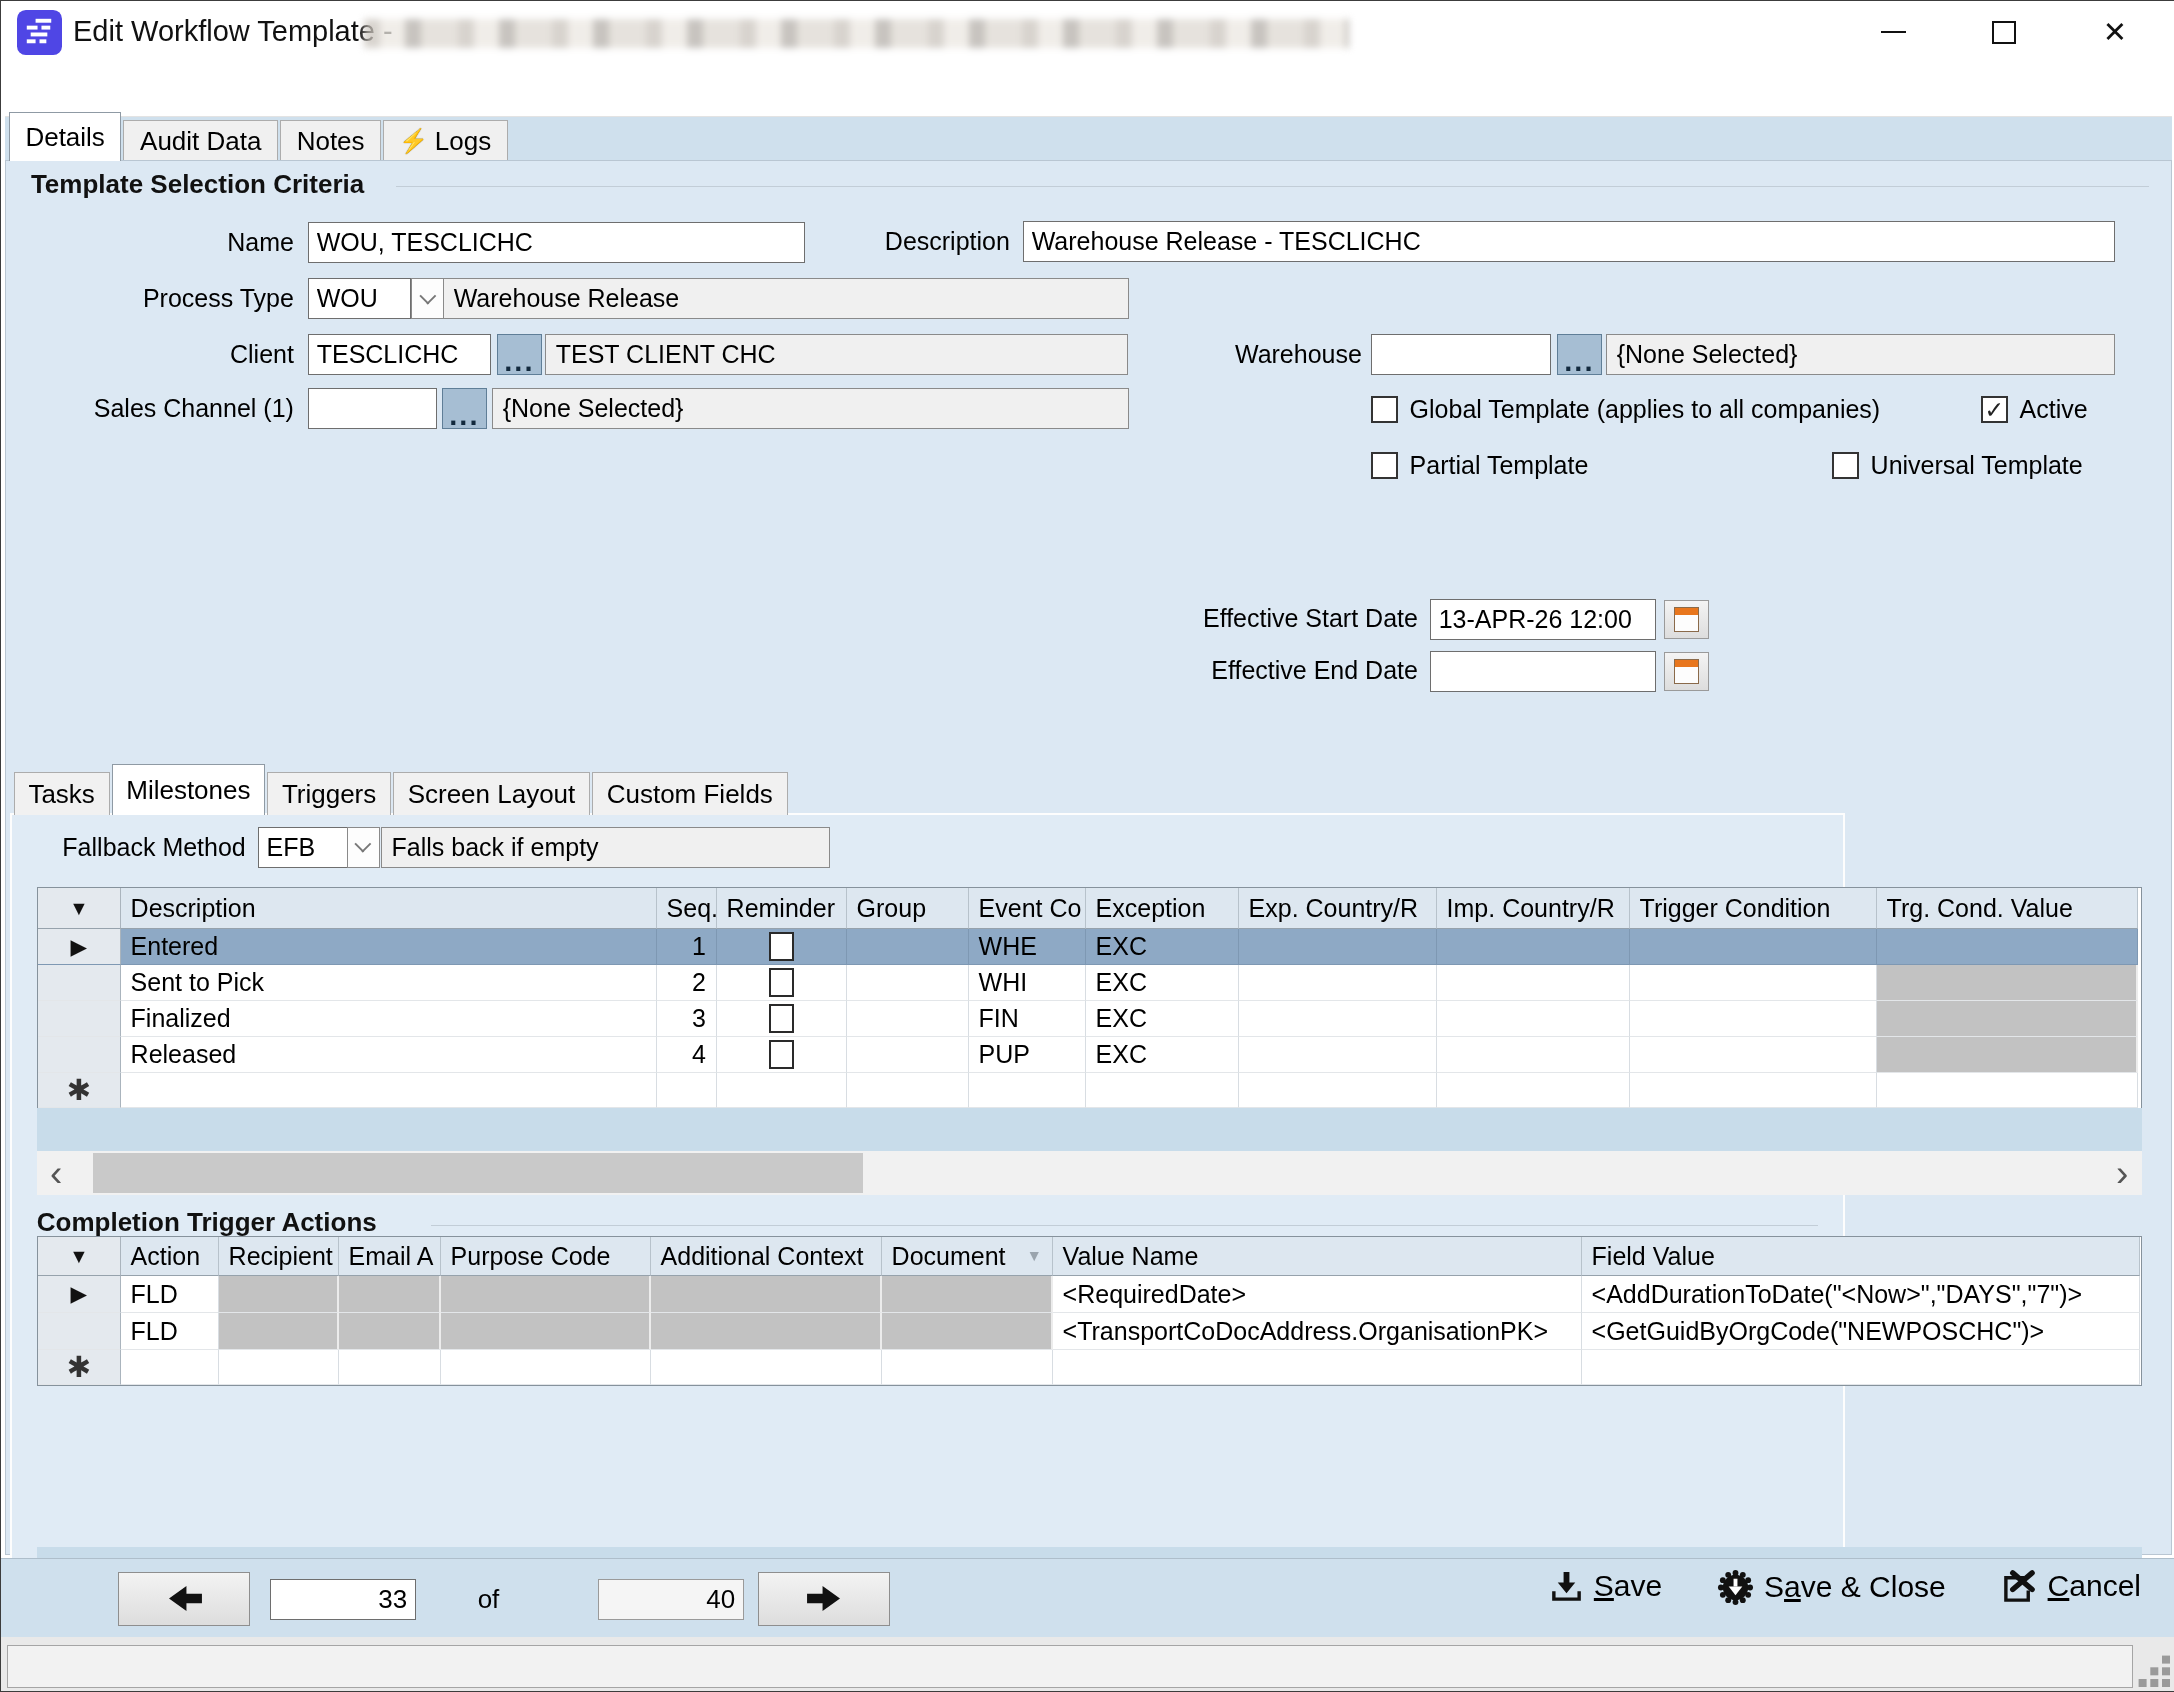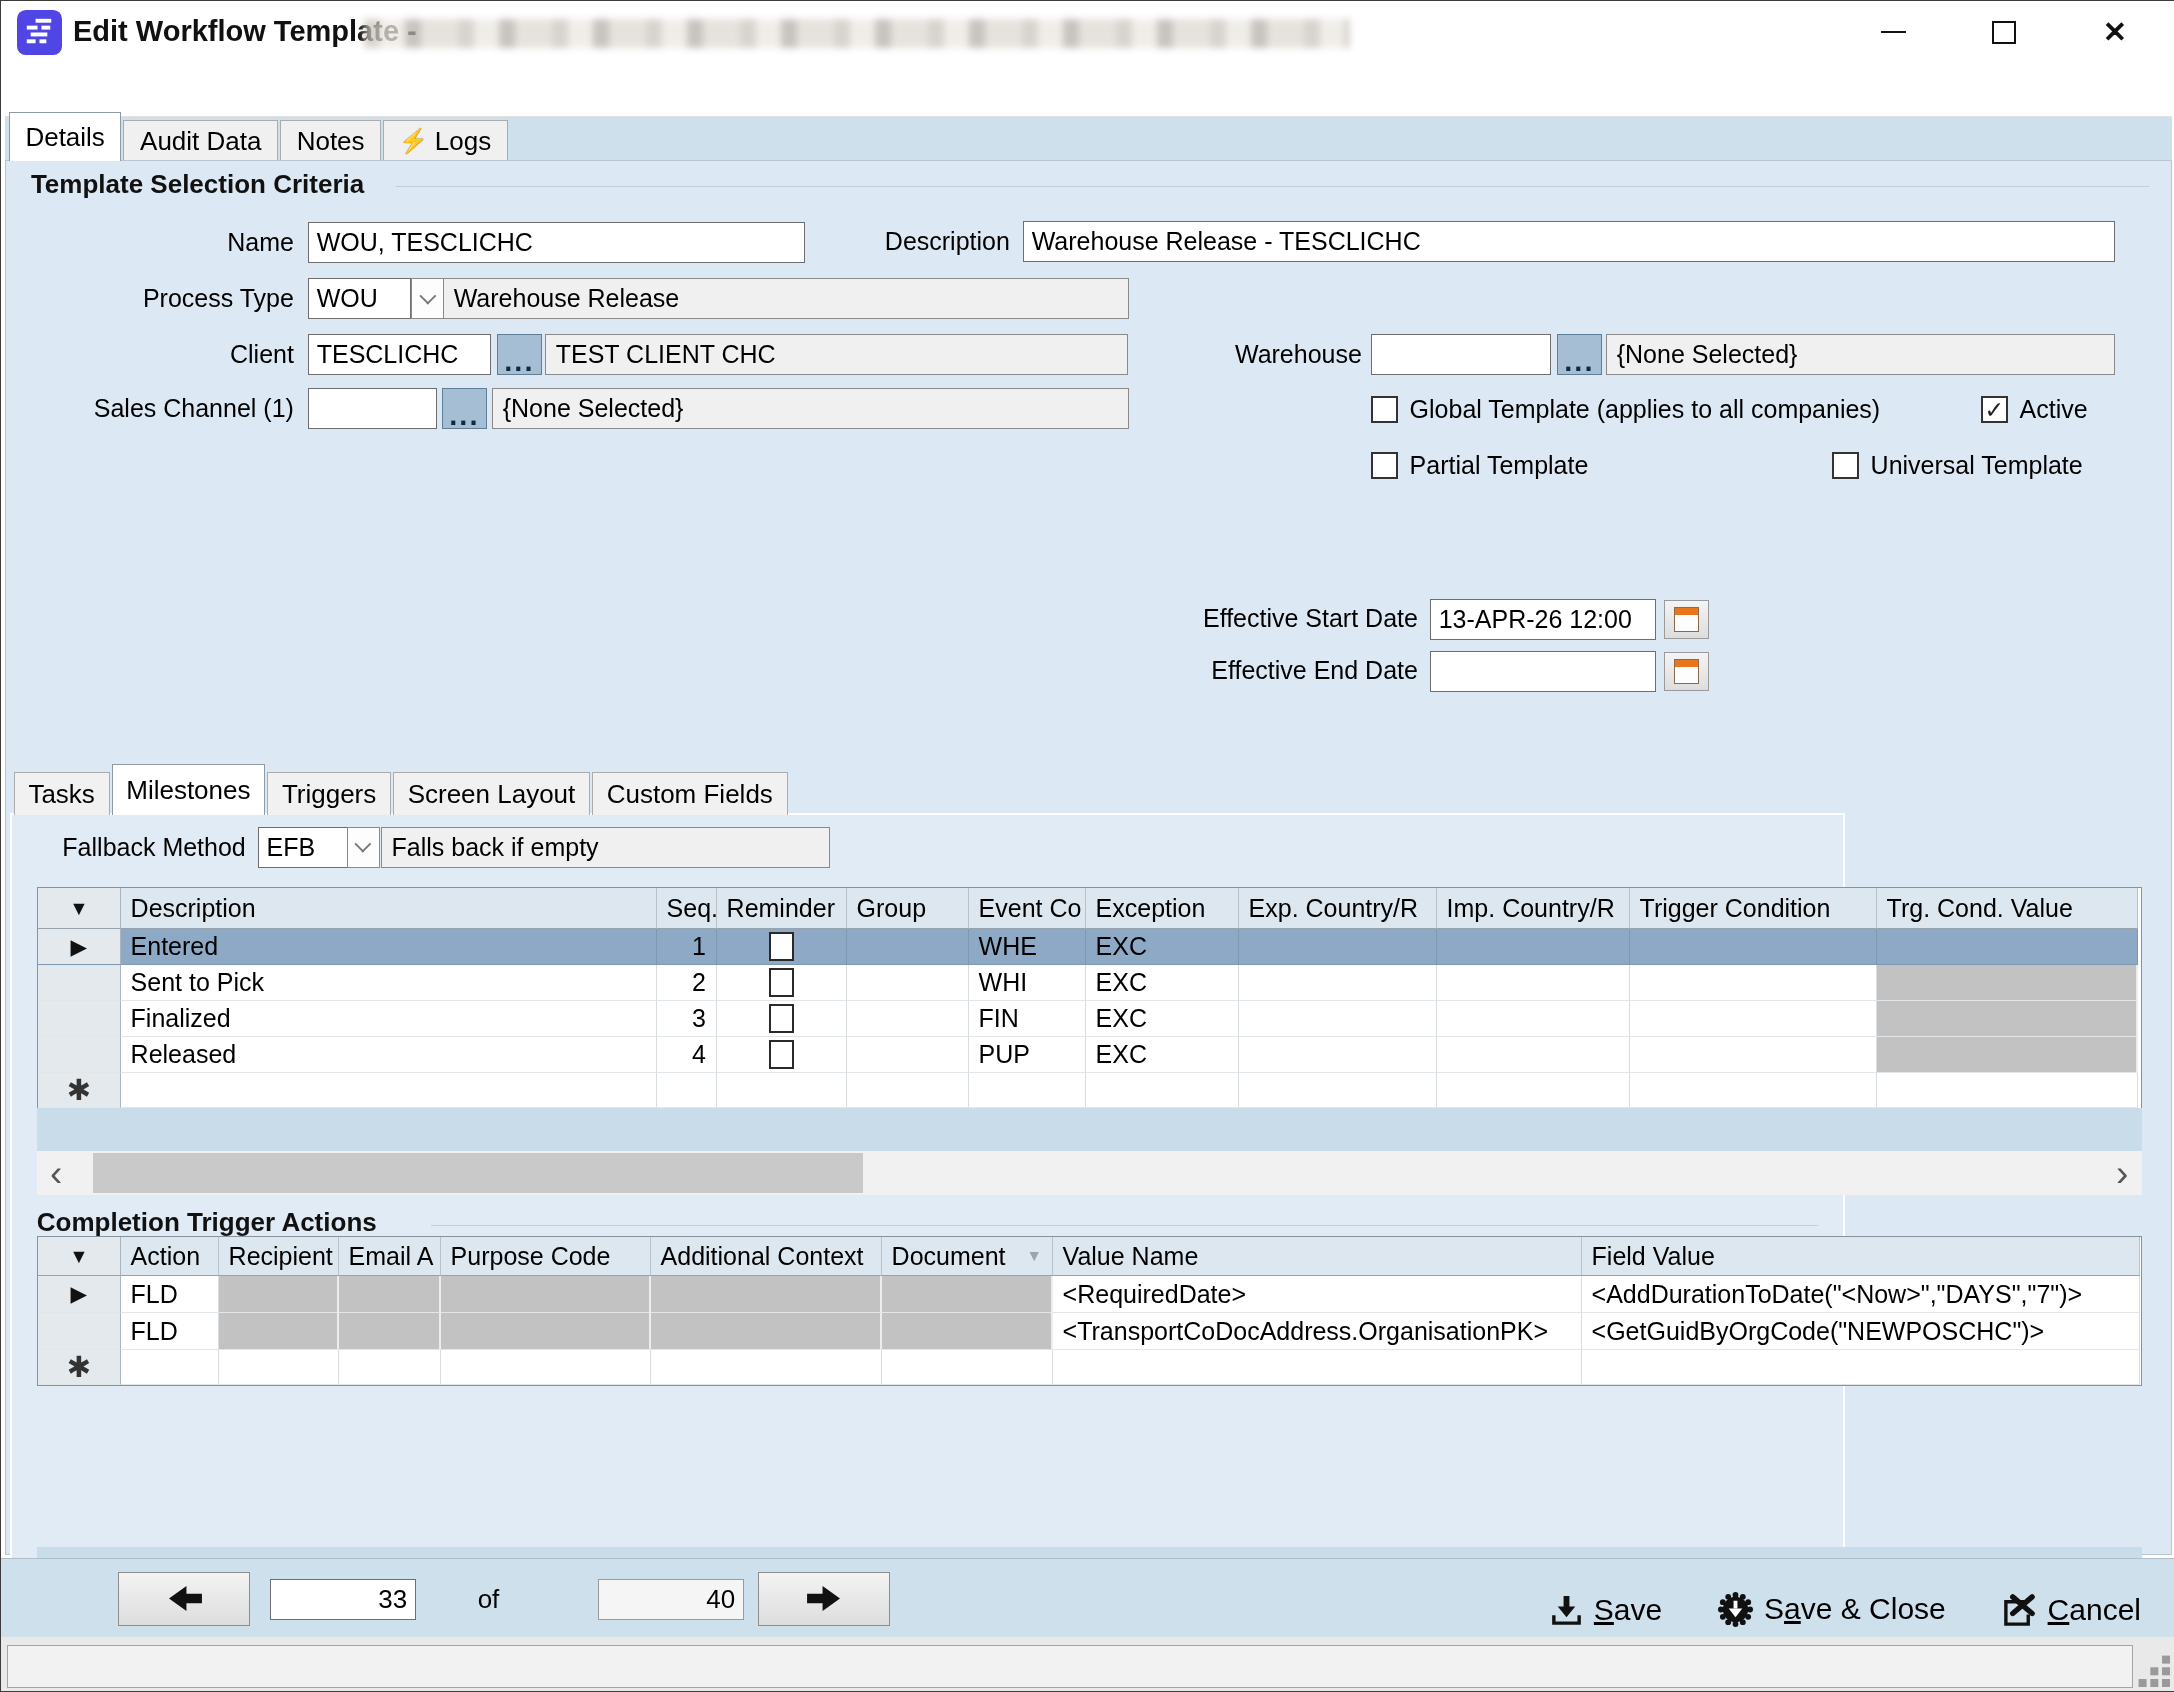--- a/index.html
+++ b/index.html
@@ -1,21 +1,21 @@
 <!DOCTYPE html>
 <html><head>
 <meta charset="utf-8">
 <style>
   html,body{margin:0;padding:0;background:#888;}
   *{box-sizing:border-box;}
   .window{position:relative;width:2175px;height:1692px;background:#ffffff;
     border:1px solid #3c3c3c;font-family:"Liberation Sans",sans-serif;color:#000;overflow:hidden;}
 
   
-  .titlebar{position:absolute;left:0;top:0;width:100%;height:62px;background:#fff;font-weight:bold;}
+  .titlebar{position:absolute;left:0;top:0;width:100%;height:62px;background:#fff;}
   .appicon{position:absolute;left:15.6px;top:8.8px;width:45px;height:45px;}
   .title-text{position:absolute;left:72px;top:13.7px;font-size:29px;color:#111;white-space:nowrap;}
   .redacted{position:absolute;left:363px;top:17.6px;width:985px;height:29px;filter:blur(3.9px);opacity:.75;
     background:repeating-linear-gradient(90deg,#cbc5be 0 15.6px,#ece8e2 15.6px 41px,#b5b0aa 41px 57px,#ded9d2 57px 94px);}
   .winbtn{position:absolute;top:9.8px;width:62px;height:43px;display:flex;align-items:center;justify-content:center;cursor:default;}
   #btn-min{left:1861px;}#btn-max{left:1972px;}#btn-close{left:2083px;}
   .glyph-min{width:25px;height:0;border-top:2.9px solid #111;}
   .glyph-max{width:23.4px;height:23.4px;border:2.9px solid #111;}
   .glyph-close{font-size:29px;line-height:29px;color:#111;}
 
@@ -140,21 +140,21 @@
 
   
   .navbar{position:absolute;left:0;top:1557px;width:2175px;height:79px;background:#cfe0ed;border-top:1px solid #aebecb;}
   .nav-btn{position:absolute;top:12.7px;width:132px;height:54px;background:linear-gradient(#f3f3f3,#dddddd);
        border:1px solid #8e8e8e;display:flex;align-items:center;justify-content:center;}
   #nav-prev{left:117px;} #nav-next{left:757px;}
   #pg-cur{left:269px;top:19.5px;width:146px;height:41px;text-align:right;font-size:26px;}
   #pg-of{left:429px;top:19.5px;width:117px;justify-content:center;font-size:26px;}
   #pg-tot{left:597px;top:19.5px;width:146px;height:41px;background:#f5f5f5;border:1px solid #9a9a9a;
        display:flex;align-items:center;justify-content:flex-end;padding:0 7.8px;font-size:26px;position:absolute;}
-  .actions{position:absolute;right:35px;top:9.8px;height:59px;display:flex;align-items:flex-end;gap:55px;}
+  .actions{position:absolute;right:35px;top:9.8px;height:59px;display:flex;align-items:flex-start;gap:55px;}
   .act{display:flex;align-items:center;gap:9.8px;font-size:30px;white-space:nowrap;}
 
   .statusstrip{position:absolute;left:0;top:1636px;width:2175px;height:56px;background:#e9e9e9;}
   .statusbox{position:absolute;left:5.9px;top:7.8px;width:2126px;height:43px;background:#f2f2f2;border:1px solid #a5a5a5;}
   .grip{position:absolute;right:5.9px;bottom:5.9px;width:7.8px;height:7.8px;background:#9a9a9a;
        box-shadow:-11.7px 0 0 #9a9a9a,-23.4px 0 0 #9a9a9a,0 -11.7px 0 #9a9a9a,-11.7px -11.7px 0 #9a9a9a,0 -23.4px 0 #9a9a9a;}
 </style>
 </head>
 <body>
 

